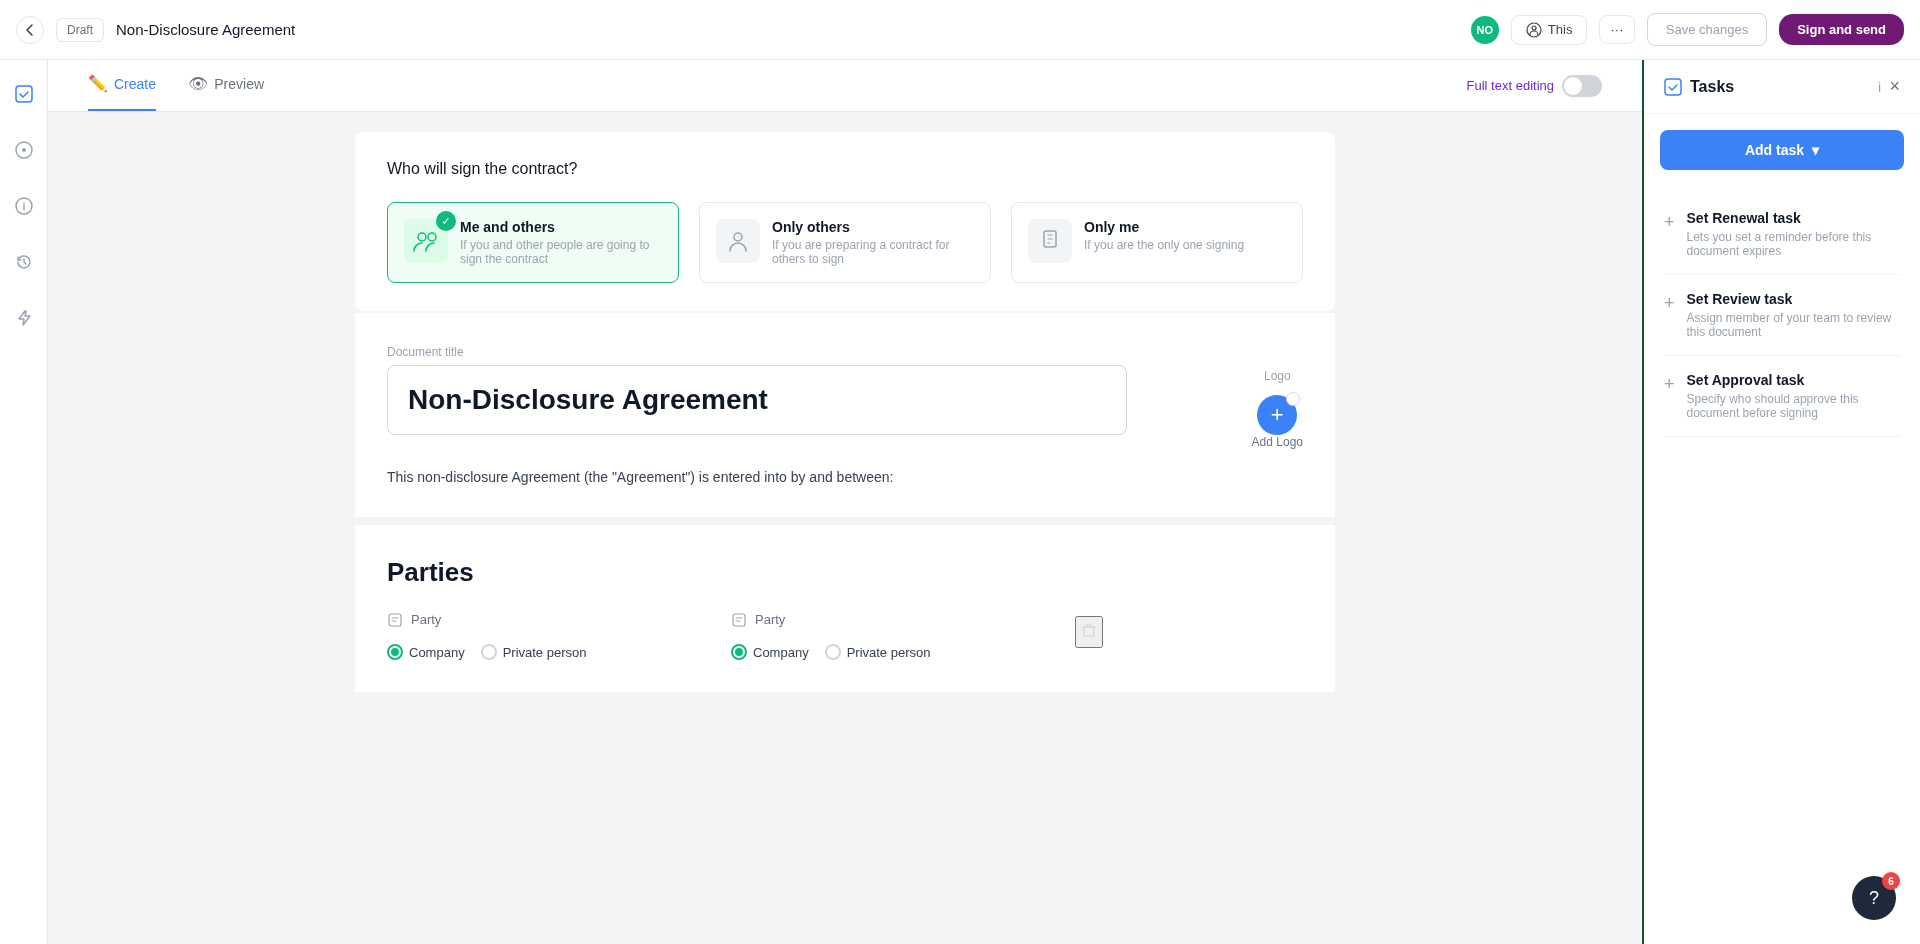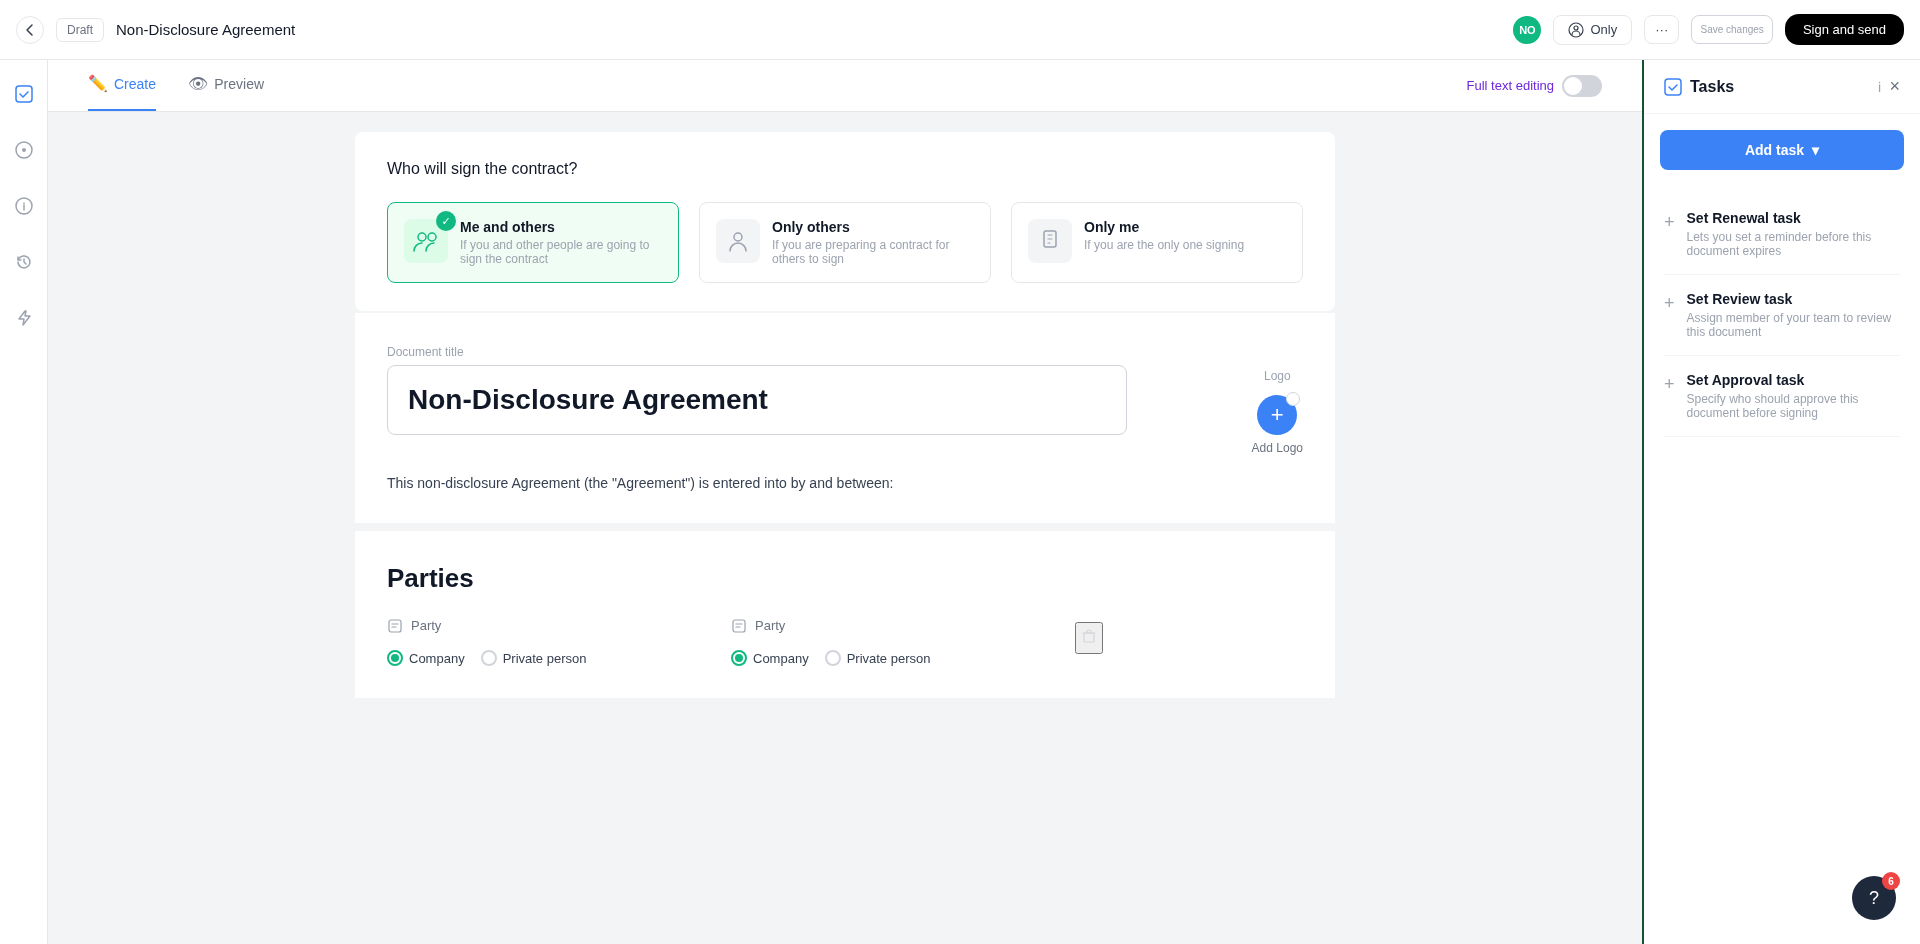--- a/index.html
+++ b/index.html
@@ -10,22 +10,22 @@
       display: flex; align-items: center; height: 60px;
       background: #fff; border-bottom: 1px solid #e5e7eb;
       padding: 0 16px; gap: 12px; position: relative; z-index: 10;
     }
     .topbar-back { width: 28px; height: 28px; border-radius: 50%; border: 1px solid #e5e7eb; display: flex; align-items: center; justify-content: center; cursor: pointer; background: #fff; }
     .topbar-draft { font-size: 12px; color: #6b7280; border: 1px solid #e5e7eb; border-radius: 6px; padding: 4px 10px; background: #fff; cursor: pointer; }
     .topbar-title { font-size: 15px; font-weight: 500; color: #111827; flex: 1; }
     .topbar-no-badge { background: #10b981; color: #fff; font-size: 11px; font-weight: 700; border-radius: 50%; width: 28px; height: 28px; display: flex; align-items: center; justify-content: center; }
     .topbar-share { display: flex; align-items: center; gap: 6px; border: 1px solid #e5e7eb; border-radius: 8px; padding: 6px 14px; cursor: pointer; font-size: 13px; color: #374151; background: #fff; }
     .topbar-more { border: 1px solid #e5e7eb; border-radius: 8px; padding: 6px 10px; cursor: pointer; background: #fff; display: flex; align-items: center; color: #374151; }
-    .topbar-save { border: 1px solid #d1d5db; border-radius: 8px; padding: 8px 8px; cursor: pointer; background: #fff; font-size: 10px; color: #9ca3af; }
-    .topbar-sign { background: #000000; color: #fff; border: none; border-radius: 14px; padding: 8px 18px; cursor: pointer; font-size: 13px; font-weight: 400; }
+    .topbar-save { border: 1px solid #d1d5db; border-radius: 8px; padding: 8px 18px; cursor: pointer; background: #fff; font-size: 13px; color: #9ca3af; }
+    .topbar-sign { background: #701a75; color: #fff; border: none; border-radius: 14px; padding: 8px 18px; cursor: pointer; font-size: 13px; font-weight: 700; }
 
     
     .main-layout { display: flex; height: calc(944px - 56px); }
 
     
     .content-area { flex: 1; overflow-y: auto; background: #f3f4f6; }
 
     
     .tab-bar { background: #fff; border-bottom: 1px solid #e5e7eb; display: flex; align-items: center; padding: 0 40px; height: 52px; gap: 32px; }
     .tab-item { display: flex; align-items: center; gap: 6px; font-size: 14px; color: #6b7280; cursor: pointer; height: 100%; border-bottom: 2px solid transparent; padding-bottom: 2px; }
@@ -107,21 +107,21 @@
   </button>
   <span class="topbar-draft">Draft</span>
   <span class="topbar-title">Non-Disclosure Agreement</span>
   <span class="topbar-no-badge">NO</span>
   <button class="topbar-share">
     <svg width="16" height="16" viewBox="0 0 16 16" fill="none">
         <circle cx="8" cy="8" r="7" stroke="#374151" stroke-width="1.2"></circle>
         <circle cx="8" cy="6" r="2" stroke="#374151" stroke-width="1.2"></circle>
         <path d="M4 13c0-2.2 1.8-4 4-4s4 1.8 4 4" stroke="#374151" stroke-width="1.2"></path>
       </svg>
-    <span>Only</span>
+    <span>This</span>
   </button>
   <button class="topbar-more">
     <span>···</span>
   </button>
   <button class="topbar-save">Save changes</button>
   <button class="topbar-sign">Sign and send</button>
 </div>
 
 <div class="main-layout">
 
@@ -236,21 +236,21 @@
             <div class="doc-title-label">Document title</div>
             <input class="doc-title-input" type="text" value="Non-Disclosure Agreement" style="">
           </div>
           <div style="display:flex;flex-direction:column;align-items:center;gap:4px;margin-top:24px;">
             <div style="font-size:12px;color:#9ca3af;margin-bottom:8px;">Logo</div>
             <div style="position:relative; display:flex; flex-direction:column; align-items:center; cursor:pointer;">
               <div style="position:relative;">
                 <div style="width:40px;height:40px;background:#3b82f6;border-radius:50%;display:flex;align-items:center;justify-content:center;color:#fff;font-size:22px;">+</div>
                 <div style="position:absolute;top:-3px;right:-3px;width:14px;height:14px;background:#fff;border-radius:50%;border:1px solid #d1d5db;"></div>
               </div>
-              <div style="font-size:12px;color:#6b7280;margin-top:6px;">Add Logo</div>
+              <div style="font-size:12px;color:#6b7280;">Add Logo</div>
             </div>
           </div>
         </div>
         <div class="doc-body-text">This non-disclosure Agreement (the "Agreement") is entered into by and between:</div>
       </div>
 
       <div class="parties-section">
         <div class="parties-title">Parties</div>
         <div class="parties-row">
 

